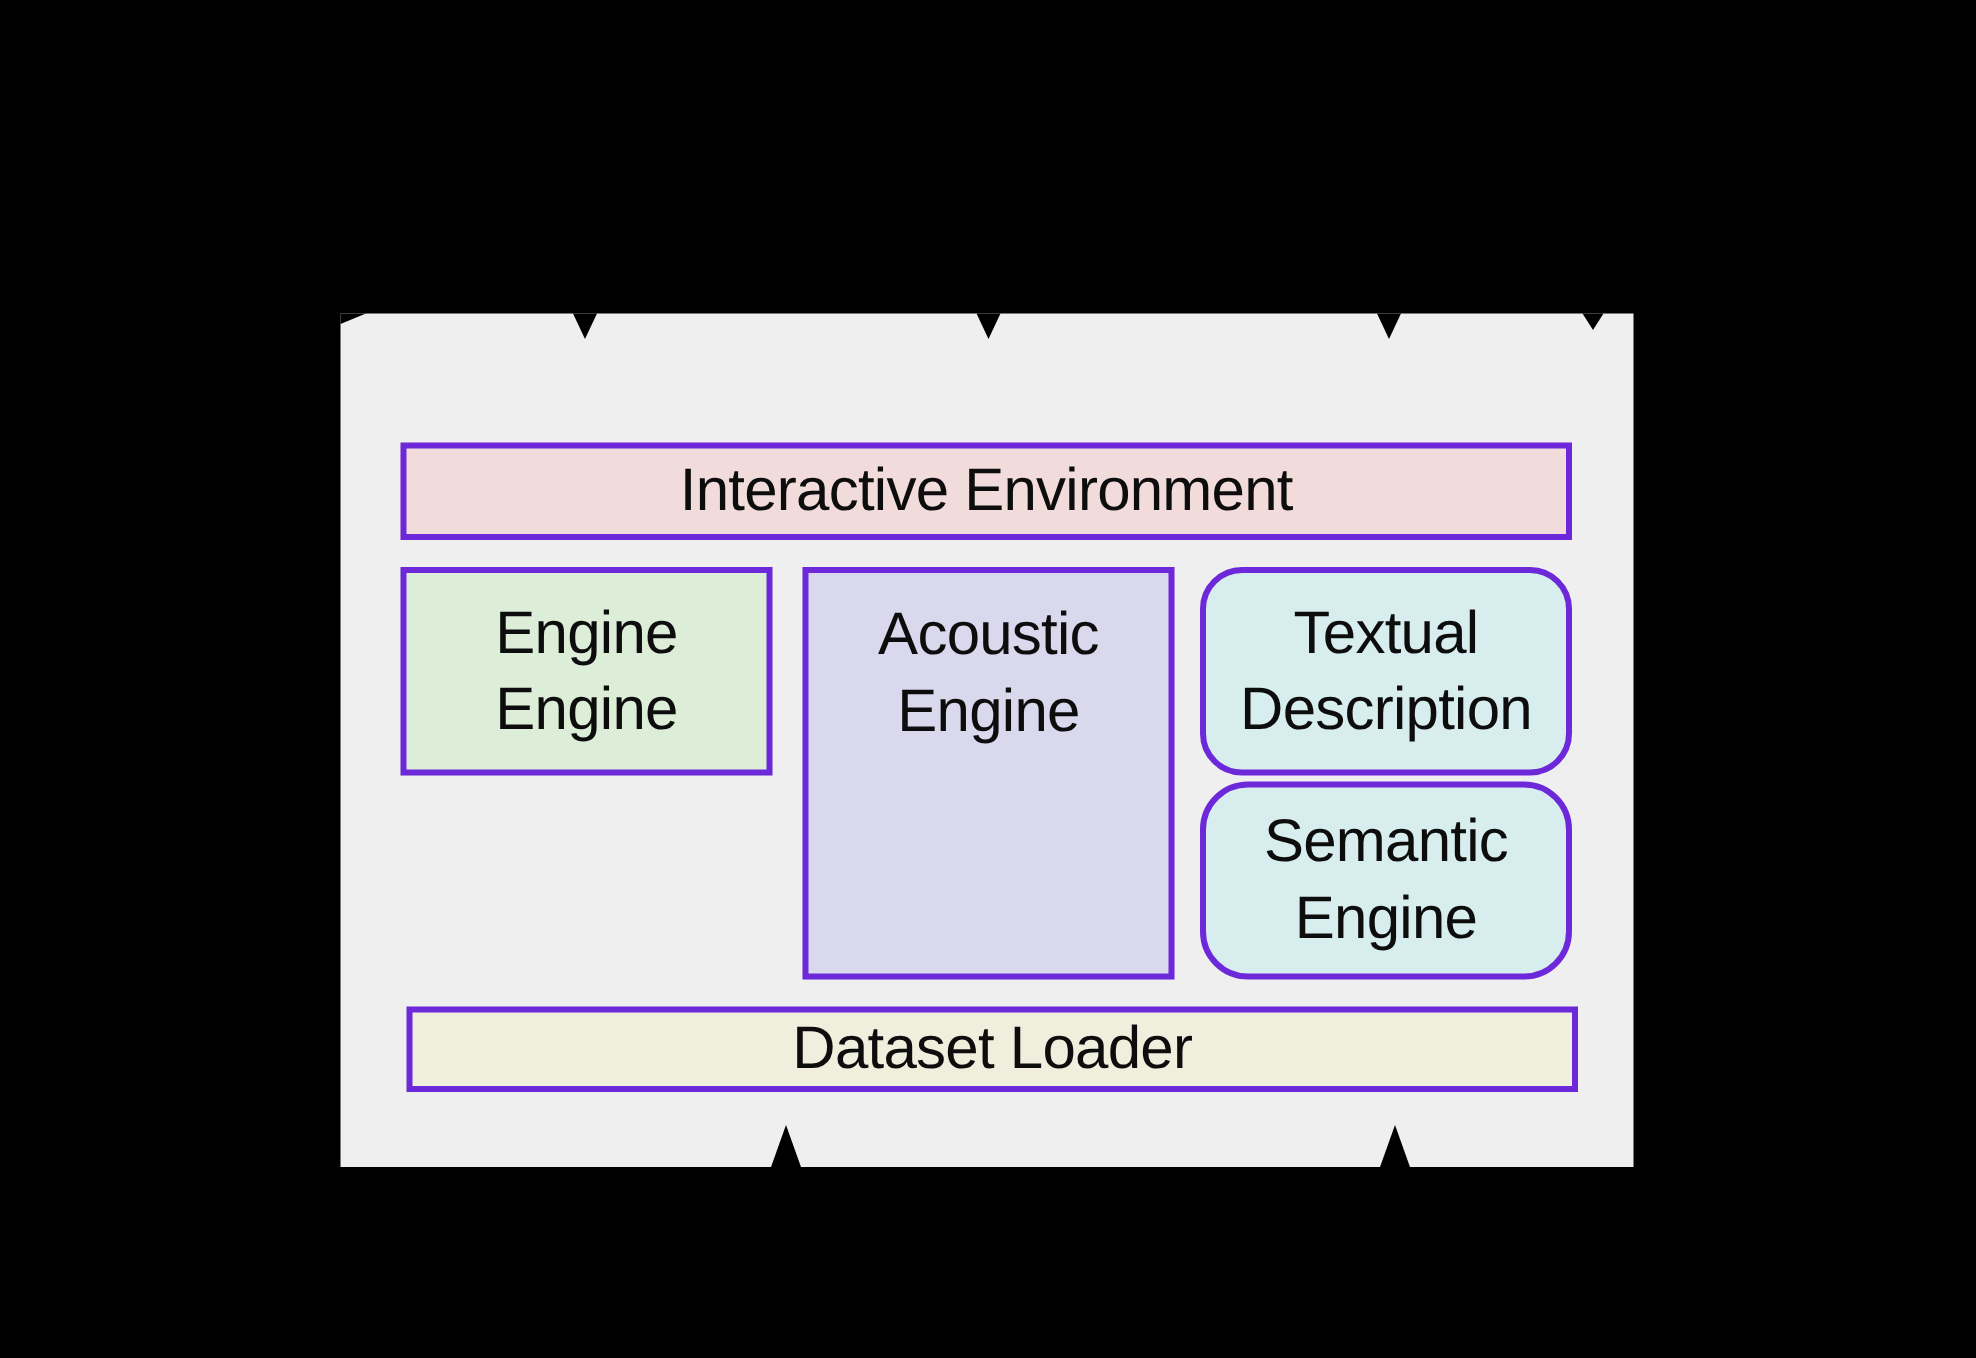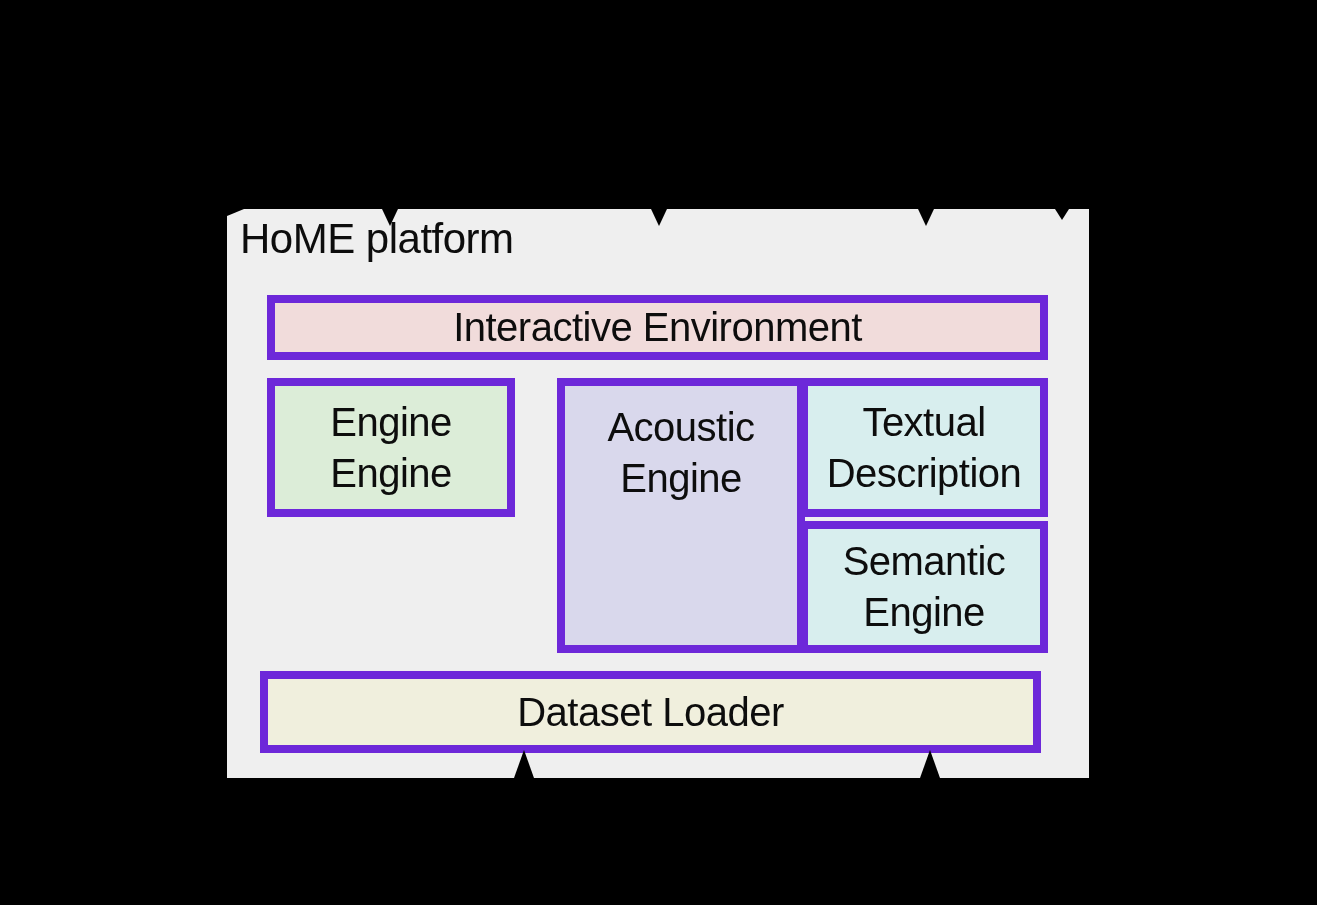--- a/index.html
+++ b/index.html
@@ -30,40 +30,40 @@
     left: 13px;
     top: 5px;
     font-size: 42px;
     line-height: 50px;
     color: #0d0d0d;
     letter-spacing: -0.5px;
     white-space: nowrap;
   }
   .box {
     position: absolute;
-    border: 8px solid #6d28d9;
+    border: 4px solid #6d28d9;
     box-sizing: border-box;
     display: flex;
     align-items: center;
     justify-content: center;
     text-align: center;
     font-size: 40px;
     line-height: 51px;
     color: #0d0d0d;
     letter-spacing: -0.5px;
     padding: 0 4px;
   }
   .box-interactive { left: 40px;  top: 86px;  width: 781px; height: 65px; }
   .box-physics     { left: 40px;  top: 169px; width: 248px; height: 139px; }
   .box-rendering   { left: 40px;  top: 312px; width: 248px; height: 132px; }
   .box-acoustic    { left: 308px; top: 169px; width: 248px; height: 275px;
                      align-items: flex-start; padding-top: 16px; }
   .box-textual     { left: 573px; top: 169px; width: 248px; height: 139px; }
   .box-semantic    { left: 573px; top: 312px; width: 248px; height: 132px; }
-  .box-dataset     { left: 33px;  top: 462px; width: 781px; height: 82px; }
+  .box-dataset     { left: 44px;  top: 462px; width: 781px; height: 57px; }
 
   
   .arrow { position: absolute; width: 0; height: 0; }
   .arrow-down {
     border-left: 8px solid transparent;
     border-right: 8px solid transparent;
     border-top: 17px solid #000000;
     top: 209px;
   }
   .arrow-down-1 { left: 382px; }
@@ -86,40 +86,39 @@
     border-top: 7px solid #000000;
     border-right: 17px solid transparent;
   }
 </style>
 </head>
 <body>
 
 <div class="stage">
 
   <div class="platform" style="background-color: rgb(239, 239, 239);">
-    <div class="platform-title">HoME platform</div>
 
     <div class="box box-interactive" style="background-color: rgb(241, 220, 219);">
       <span>Interactive Environment</span>
     </div>
 
     <div class="box box-physics" style="background-color: rgb(220, 237, 216);">
       <span>Engine Engine</span>
     </div>
 
-    <div class="box box-acoustic" style="background-color: rgb(217, 216, 236); margin-left: 22px;">
+    <div class="box box-acoustic" style="background-color: rgb(217, 216, 236);">
       <span>Acoustic Engine</span>
     </div>
 
-    <div class="box box-textual" style="background-color: rgb(216, 238, 238);">
+    <div class="box box-textual" style="background-color: rgb(216, 238, 238); border-radius: 28px;">
       <span>Textual Description</span>
     </div>
 
 
-    <div class="box box-semantic" style="background-color: rgb(216, 238, 238);">
+    <div class="box box-semantic" style="background-color: rgb(216, 238, 238); border-radius: 32px;">
       <span>Semantic Engine</span>
     </div>
 
     <div class="box box-dataset" style="background-color: rgb(240, 239, 221);">
       <span>Dataset Loader</span>
     </div>
   </div>
 
   <div class="corner-fragment"></div>
 

